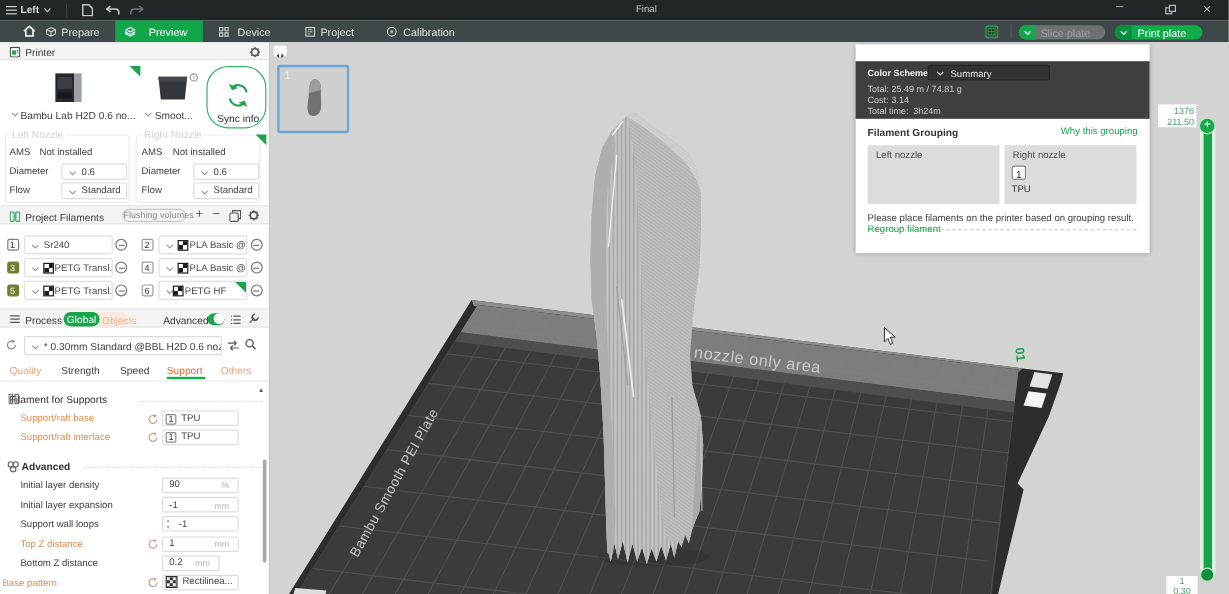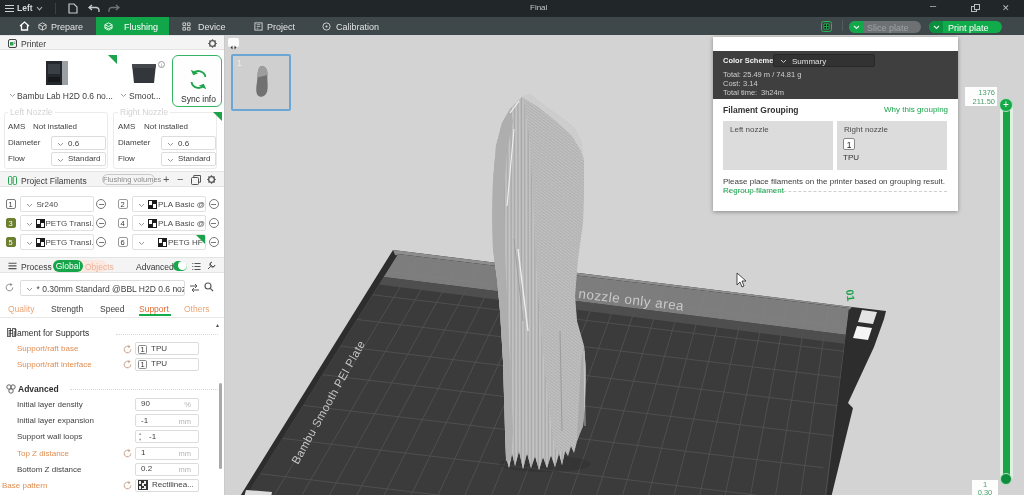--- a/index.html
+++ b/index.html
@@ -46,21 +46,21 @@
       <path d="M1,5 L5.5,1 L10,5 M2.5,4.2 V9 H8.5 V4.2" stroke="#fff" fill="none" stroke-width="1.3"></path>
     </svg>
  <svg class="abs" style="left:38px;top:4.5px" width="9" height="9" viewBox="0 0 10 10">
       <path d="M1,3 L5,1 L9,3 L9,7 L5,9 L1,7 Z M1,3 L5,5 L9,3 M5,5 L5,9" stroke="#d8d8d8" fill="none" stroke-width="1"></path>
     </svg>
  <div class="abs" style="left:51px;top:4.5px;color:#e2e4e4;font-size:9px">Prepare</div>
  <div class="abs" style="left:96px;top:0;width:73px;height:17.5px;background:#11a64a"></div>
  <svg class="abs" style="left:104px;top:4.5px" width="9" height="9" viewBox="0 0 10 10">
       <path d="M1,3 L5,1 L9,3 L5,5 Z M1,3 L1,7 L5,9 L9,7 L9,3 M1,5.5 L5,7.5 L9,5.5" stroke="#fff" fill="none" stroke-width="1"></path>
     </svg>
- <div class="abs" style="left:124px;top:4.5px;color:#fff;font-size:9px">Flushing</div>
+ <div class="abs" style="left:124px;top:4.5px;color:#fff;font-size:9px">Preview</div>
  <svg class="abs" style="left:182px;top:4.5px" width="9" height="9" viewBox="0 0 10 10">
       <path d="M1,1 h3 v3 h-3 z M6,1 h3 v3 h-3 z M1,6 h3 v3 h-3 z M6,6 h3 v3 h-3 z" stroke="#d8d8d8" fill="none" stroke-width="1"></path>
     </svg>
  <div class="abs" style="left:198px;top:4.5px;color:#e2e4e4;font-size:9px">Device</div>
  <svg class="abs" style="left:254px;top:4.5px" width="9" height="9" viewBox="0 0 10 10">
       <rect x="1" y="1" width="8" height="8" stroke="#d8d8d8" fill="none" stroke-width="1"></rect>
       <path d="M3,3 h4 M3,5 h4 M3,7 h2" stroke="#d8d8d8" stroke-width="0.8"></path>
     </svg>
  <div class="abs" style="left:267px;top:4.5px;color:#e2e4e4;font-size:9px">Project</div>
  <svg class="abs" style="left:322px;top:4.5px" width="9" height="9" viewBox="0 0 10 10">
@@ -213,21 +213,21 @@
  <div class="lbl" style="left:17px;top:56.5px;font-size:8.5px">Bambu Lab H2D 0.6 no...</div>
  <svg class="abs" style="left:131px;top:27px" width="26" height="23" viewBox="0 0 26 23">
       <path d="M1,2 L25,2 L23,21 L3,21 Z" fill="#33363a"></path>
       <path d="M1,2 L25,2 L24.6,6 L1.4,6 Z" fill="#44474c"></path>
     </svg>
  <div class="abs" style="left:158px;top:26px;width:7px;height:7px;border:1px solid #999;border-radius:50%;color:#888;font-size:5px;text-align:center;line-height:7px">i</div>
  <svg class="abs" style="left:120px;top:58px" width="7" height="5" viewBox="0 0 7 5">
       <path d="M1,1 L3.5,3.5 L6,1" stroke="#999" fill="none" stroke-width="1"></path>
     </svg>
  <div class="lbl" style="left:129px;top:56.5px;font-size:8.5px">Smoot...</div>
- <div class="abs" style="left:172px;top:20.5px;width:50px;height:52px;border:1px solid #35b563;border-radius:6px;background:#fdfefd">
+ <div class="abs" style="left:172px;top:20.5px;width:50px;height:52px;border:1px solid #35b563;border-radius:18px;background:#fdfefd">
    <svg class="abs" style="left:15px;top:13px" width="21" height="21" viewBox="0 0 21 21">
         <path d="M17.5,8 A7.2,7.2 0 0 0 5,4.5 M3.5,13 A7.2,7.2 0 0 0 16,16.5" stroke="#1fa44e" stroke-width="1.8" fill="none"></path>
         <path d="M2.7,0.8 L5.3,6.3 L10.3,4.3 Z" fill="#1fa44e"></path>
         <path d="M18.3,20.2 L15.7,14.7 L10.7,16.7 Z" fill="#1fa44e"></path>
       </svg>
    <div class="lbl" style="left:8px;top:38px;font-size:8.5px;color:#2b2c2d">Sync info</div>
  </div>
  <div class="abs" style="left:4px;top:77px;width:104px;height:57px;border:1px solid #ebebeb;border-radius:3px"></div>
  <div class="abs" style="left:113px;top:77px;width:104px;height:57px;border:1px solid #ebebeb;border-radius:3px"></div>
  <div class="lbl" style="left:8px;top:72.5px;font-size:8.5px;color:#d2d2d2;background:#fff;padding:0 2px">Left Nozzle</div>
@@ -323,21 +323,21 @@
         <path d="M1,1 L3.5,3.5 L6,1" stroke="#999" fill="none" stroke-width="1"></path>
       </svg>
 <span class="lbl" style="left:16px;top:3px"><span class="bicon"></span>PLA Basic @...</span>
 </div>
 <div class="minus" style="left:208.5px;top:183.5px"></div>
 <div class="numbox" style="left:117.5px;top:202.5px;background:#fff;color:#333;border-color:#9b9b9b">6</div>
 <div class="filbox" style="left:132px;top:199.5px">
 <svg class="abs" style="left:5px;top:6px" width="7" height="5" viewBox="0 0 7 5">
         <path d="M1,1 L3.5,3.5 L6,1" stroke="#999" fill="none" stroke-width="1"></path>
       </svg>
-<span class="lbl" style="left:26px;top:3px"><span class="bicon"></span>PETG HF</span>
+<span class="lbl" style="left:12px;top:3px"><span class="bicon"></span>PETG HF</span>
 <div class="gtri" style="right:0;top:0"></div>
 </div>
 <div class="minus" style="left:208.5px;top:202.5px"></div>
  <div class="sechead" style="top:222.5px">
   <svg class="abs" style="left:8px;top:4px" width="9" height="8" viewBox="0 0 9 8">
         <path d="M0.5,1.2 h8 M0.5,3.9 h8 M0.5,6.6 h8" stroke="#555" stroke-width="1.1"></path>
       </svg>
   <div class="lbl" style="left:21px;top:3.5px;color:#38393a">Process</div>
   <div class="abs" style="left:53px;top:1.5px;width:54px;height:12px;background:#fbe9e1;border-radius:6.5px"></div>
   <div class="abs" style="left:53px;top:1.5px;width:30px;height:12px;background:#16a54b;border-radius:6.5px;color:#fff;font-size:8.5px;text-align:center;line-height:12px">Global</div>
@@ -429,21 +429,21 @@
 <div class="lbl orange" style="left:17px;top:414.0px">Top Z distance</div>
 <svg class="abs" style="left:123px;top:414.5px" width="9" height="9" viewBox="0 0 9 9">
       <path d="M7.8,4.5 A3.3,3.3 0 1 1 6.2,1.7" stroke="#c9a088" fill="none" stroke-width="1"></path>
       <path d="M4.9,0.2 L7.6,1.2 L5.6,3.3 Z" fill="#c9a088"></path>
     </svg>
 <div class="box" style="left:135px;top:412.0px;width:64px;height:13px">
  <span class="lbl" style="left:5px;top:0.5px">1</span>
  <span class="unit" style="right:7px;top:1.5px">mm</span>
     </div>
 <div class="lbl " style="left:17px;top:430.0px">Bottom Z distance</div>
-<div class="box" style="left:135px;top:428.0px;width:64px;height:13px">
+<div class="box" style="left:135px;top:428.0px;width:48px;height:13px">
  <span class="lbl" style="left:5px;top:0.5px">0.2</span>
  <span class="unit" style="right:7px;top:1.5px">mm</span>
     </div>
 <div class="lbl orange" style="left:2px;top:446.0px">Base pattern</div>
 <svg class="abs" style="left:123px;top:446.5px" width="9" height="9" viewBox="0 0 9 9">
       <path d="M7.8,4.5 A3.3,3.3 0 1 1 6.2,1.7" stroke="#c9a088" fill="none" stroke-width="1"></path>
       <path d="M4.9,0.2 L7.6,1.2 L5.6,3.3 Z" fill="#c9a088"></path>
     </svg>
 <div class="box" style="left:135px;top:444.0px;width:64px;height:13px">
  <span class="abs" style="left:2px;top:0.8px;width:10px;height:10px;background:conic-gradient(#333 0 25%,#eee 0 50%,#333 0 75%,#eee 0) 0 0/5px 5px;border:1px solid #333"></span>

